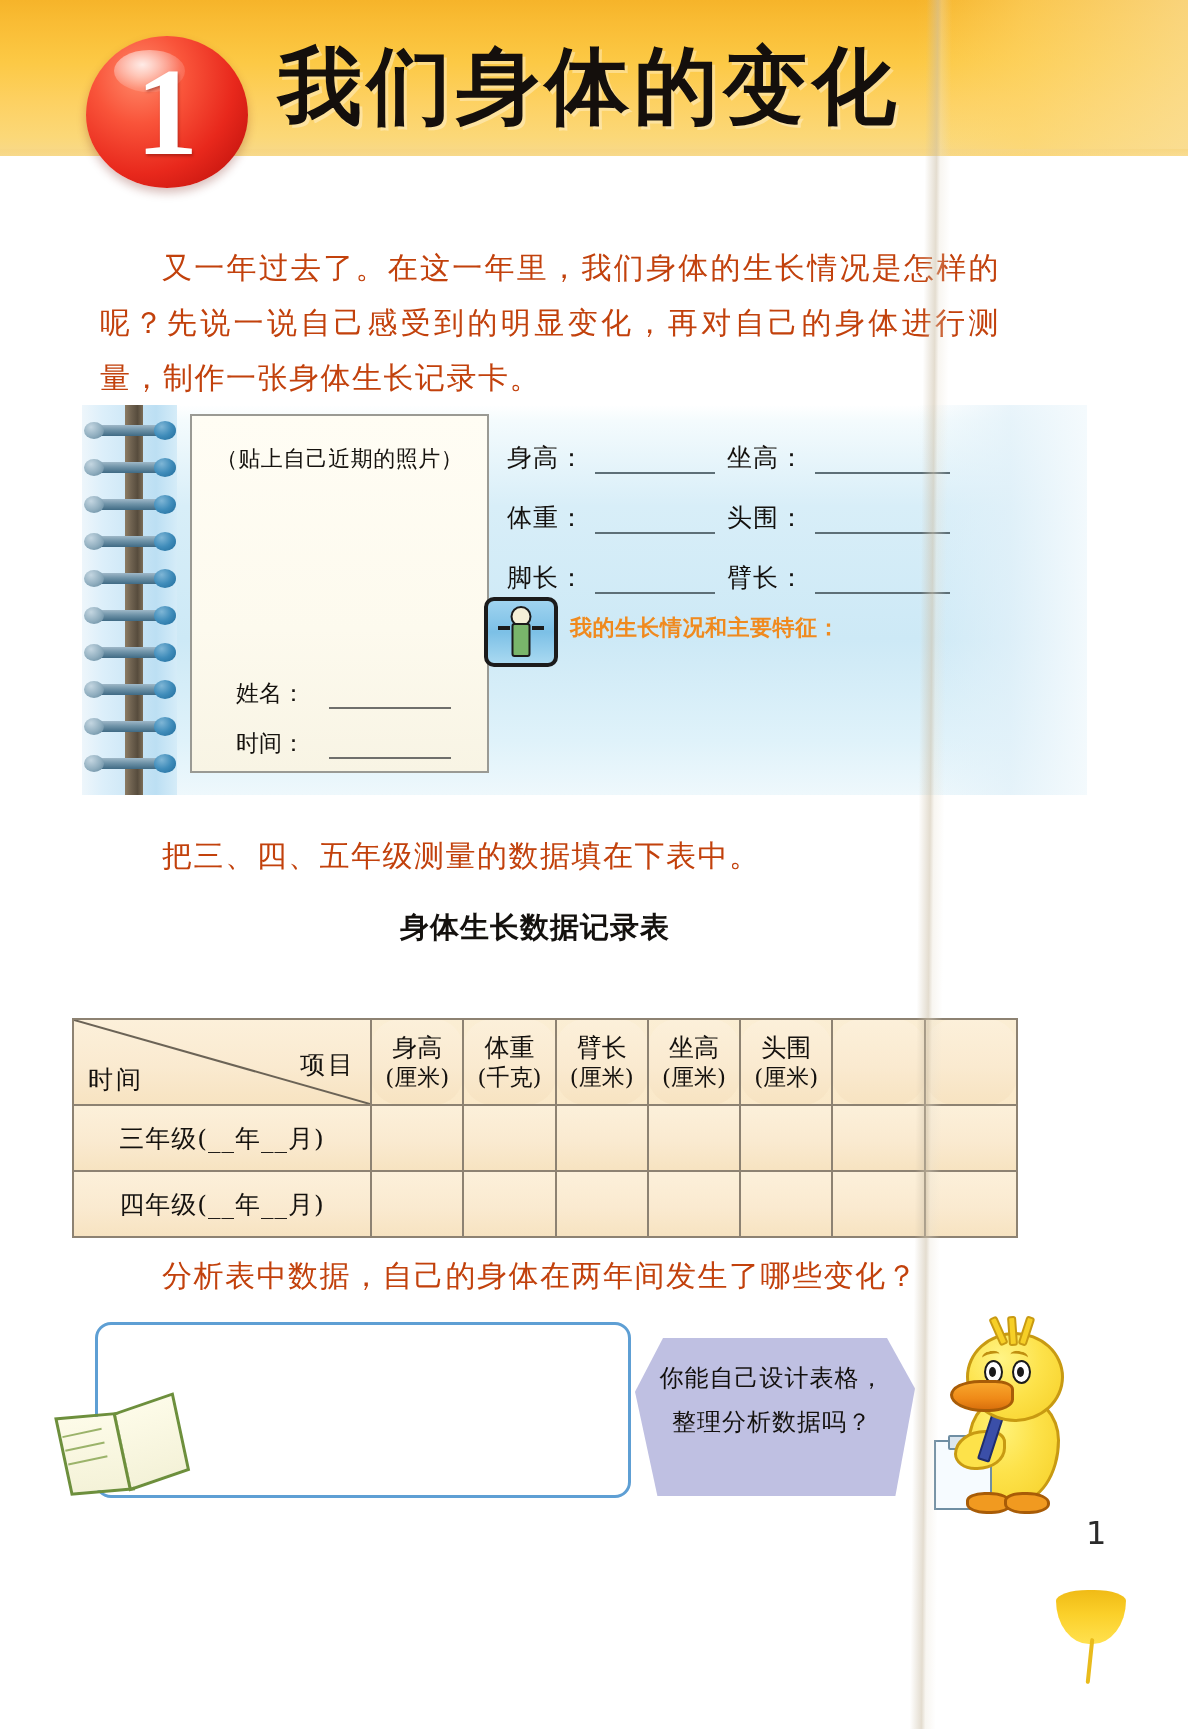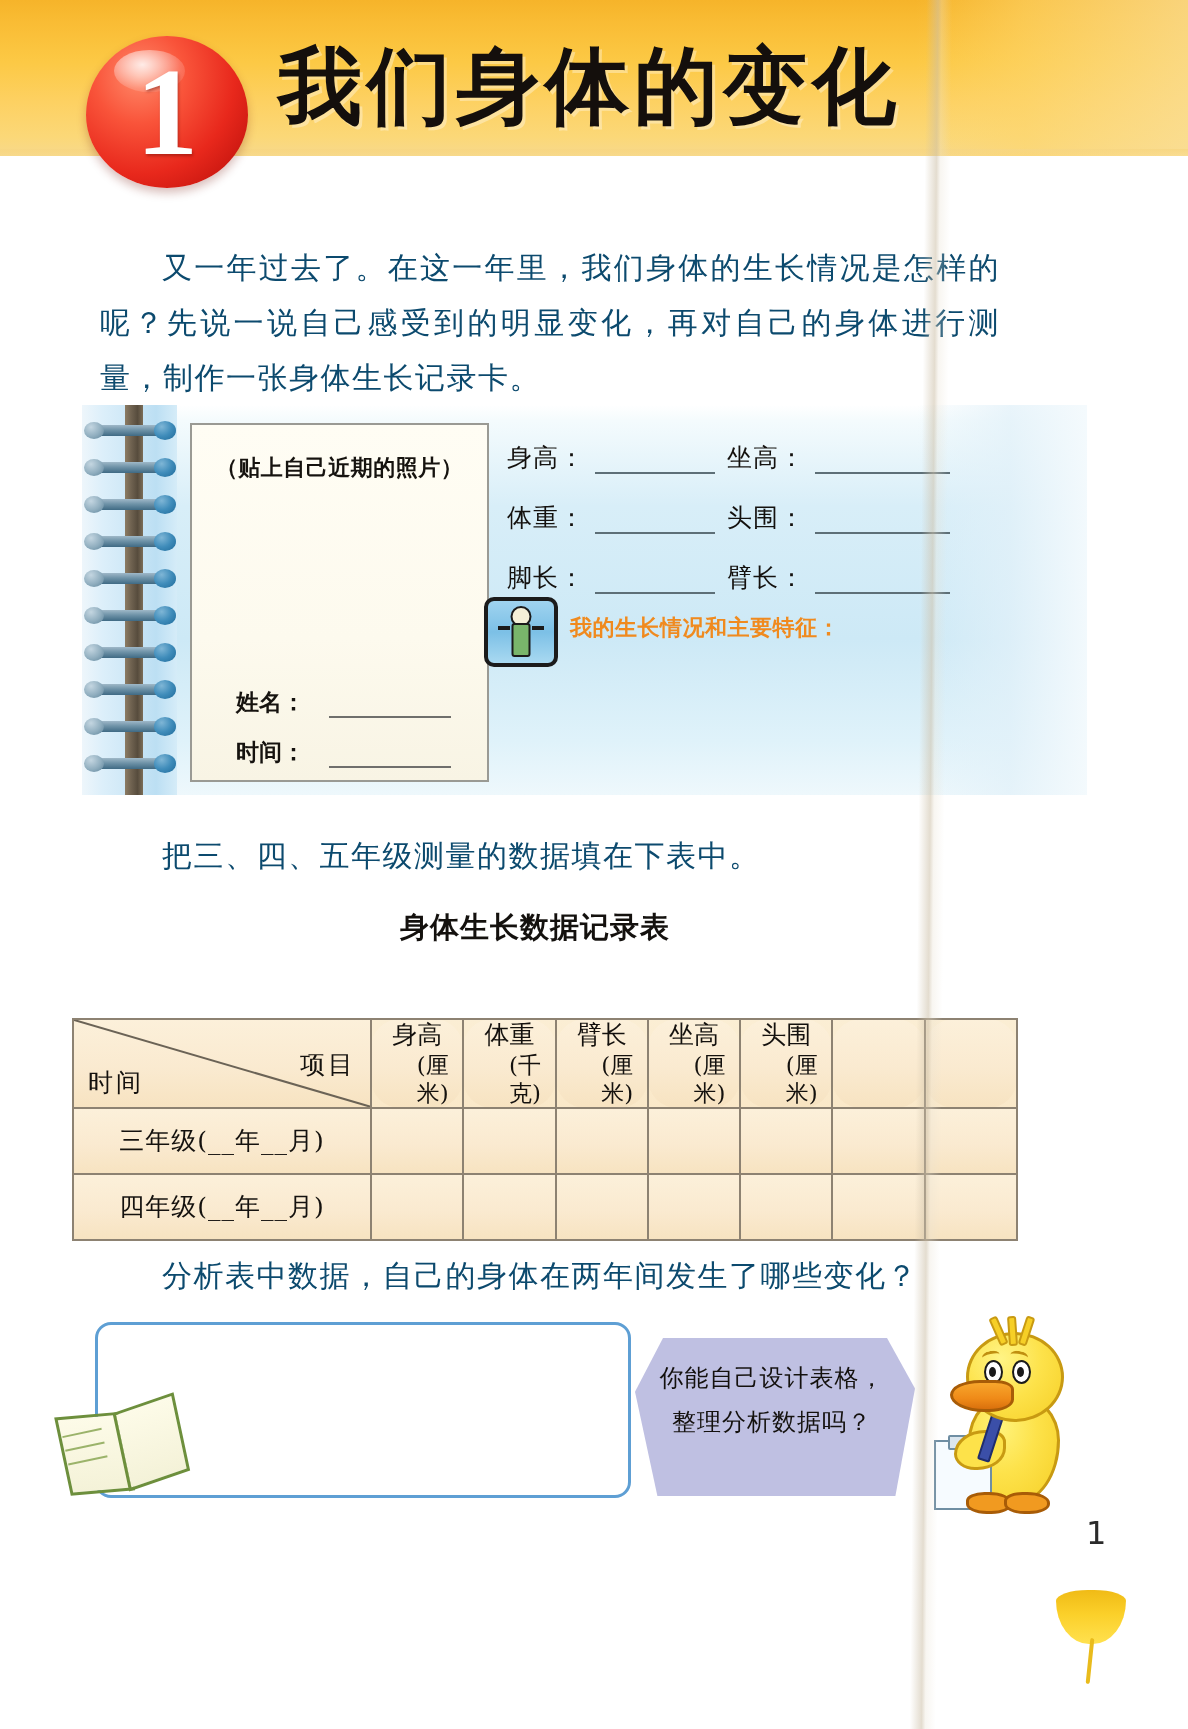--- a/index.html
+++ b/index.html
@@ -58,21 +58,21 @@
     font-size:84px;font-weight:bold;color:#140f0c;
     letter-spacing:5px;line-height:1.12;
     text-shadow:3px 3px 0 rgba(255,255,255,.35);
     z-index:5;white-space:nowrap;margin-top:9px;
   }
 
   
   .para{
     position:absolute;
     font-family:"DejaVu Serif","Liberation Serif",serif;
-    font-size:30px;color:#0c4a6e;line-height:55px;
+    font-size:30px;color:#c2410c;line-height:55px;
     letter-spacing:1.5px;
   }
   #intro{left:100px;top:240px;width:900px;text-indent:62px;text-align:justify;}
   #fill-instr{left:100px;top:828px;width:900px;text-indent:62px;}
   #table-title{
     position:absolute;left:0;width:1070px;top:908px;text-align:center;
     font-family:"DejaVu Sans","Liberation Sans",sans-serif;
     font-size:29px;font-weight:bold;color:#14110e;letter-spacing:1px;
   }
   #analyze{left:100px;top:1248px;width:920px;text-indent:62px;}
@@ -106,24 +106,23 @@
     border-radius:50%;
     background:radial-gradient(ellipse at 35% 30%,#c4d6e1 0%,#90aebf 55%,#5d8399 100%);
   }
   .ring::after{
     content:"";position:absolute;right:-5px;top:-4px;width:22px;height:19px;
     border-radius:50%;
     background:radial-gradient(ellipse at 35% 30%,#7fb6d6 0%,#3f8cba 50%,#1f6a99 100%);
   }
   
   .photo-box{
-    position:absolute;left:108px;top:18px;width:295px;height:355px;
+    position:absolute;left:108px;top:9px;width:295px;height:355px;
     background:linear-gradient(to bottom,#fffdf4 0%,#fdfaee 60%,#f8f4e4 100%);
     border:2px solid #9a9a94;
-    font-weight:bold;
   }
   .photo-hint{
     position:absolute;left:0;right:0;top:28px;text-align:center;
     font-family:"DejaVu Sans","Liberation Sans",sans-serif;
     font-size:22px;color:#16130f;letter-spacing:.5px;
   }
   .photo-field{
     position:absolute;left:44px;
     font-family:"DejaVu Sans","Liberation Sans",sans-serif;
     font-size:23px;color:#16130f;display:flex;align-items:flex-end;gap:24px;
@@ -190,21 +189,21 @@
     position:absolute;left:0;top:0;width:100%;height:100%;
   }
   .hdr-diag .h-time{
     position:absolute;left:14px;bottom:8px;font-size:25px;letter-spacing:3px;
   }
   .hdr-diag .h-item{
     position:absolute;right:14px;top:28px;font-size:25px;letter-spacing:3px;
   }
   .col-head{width:76px;line-height:1.22;font-size:25px;border-radius:29px;}
   .col-head .cu{display:block;}
-  .col-head .cl{display:block;font-size:23px;padding-left:31px;}
+  .col-head .cl{display:block;font-size:23px;}
   .row-lbl{text-align:left;padding-left:14px;font-size:26px;letter-spacing:1px;height:64px;white-space:nowrap;}
   .blank-col{width:76px;}
 
   
   .answer-box{
     position:absolute;left:95px;top:1322px;width:530px;height:170px;
     border:3px solid #5e9fd4;border-radius:16px;background:#ffffff;
   }
   
   .book{

